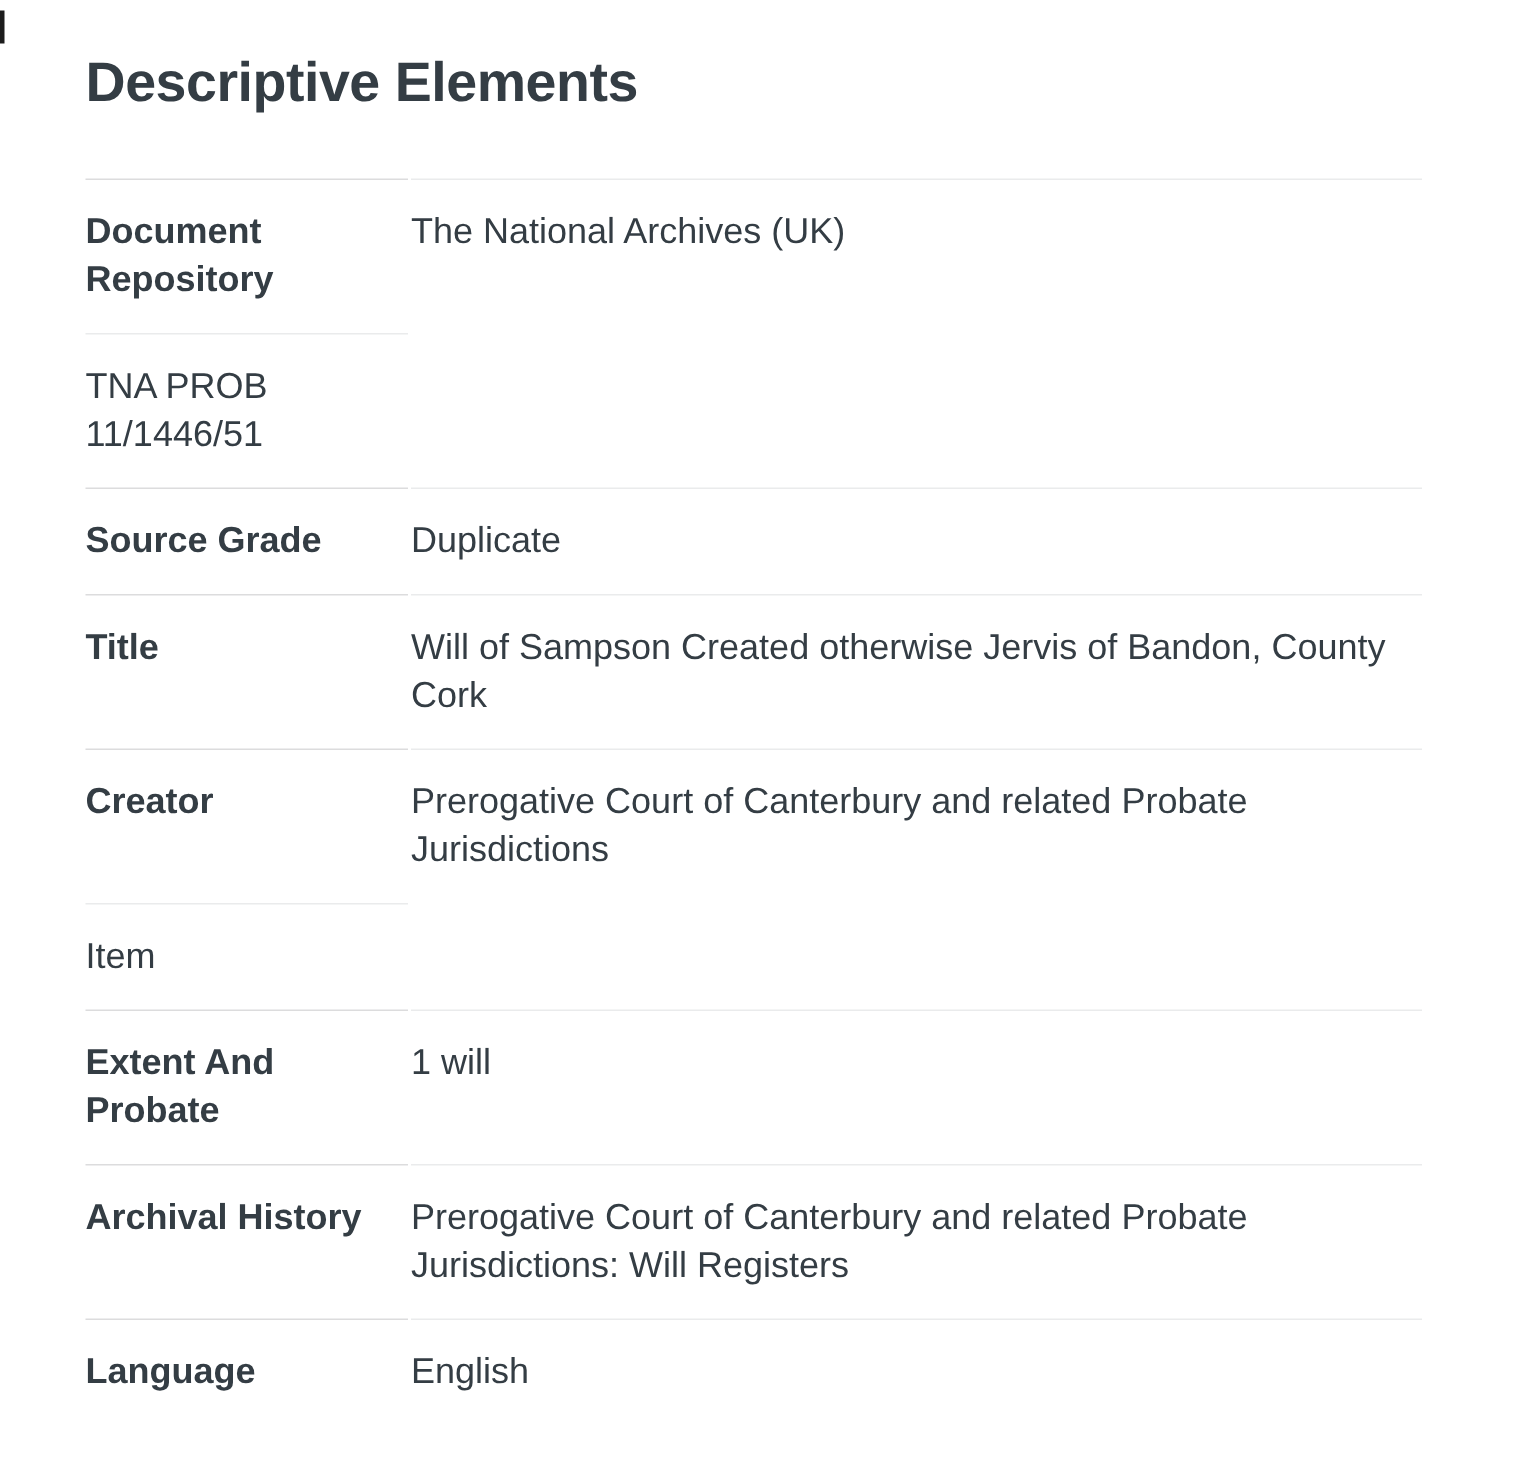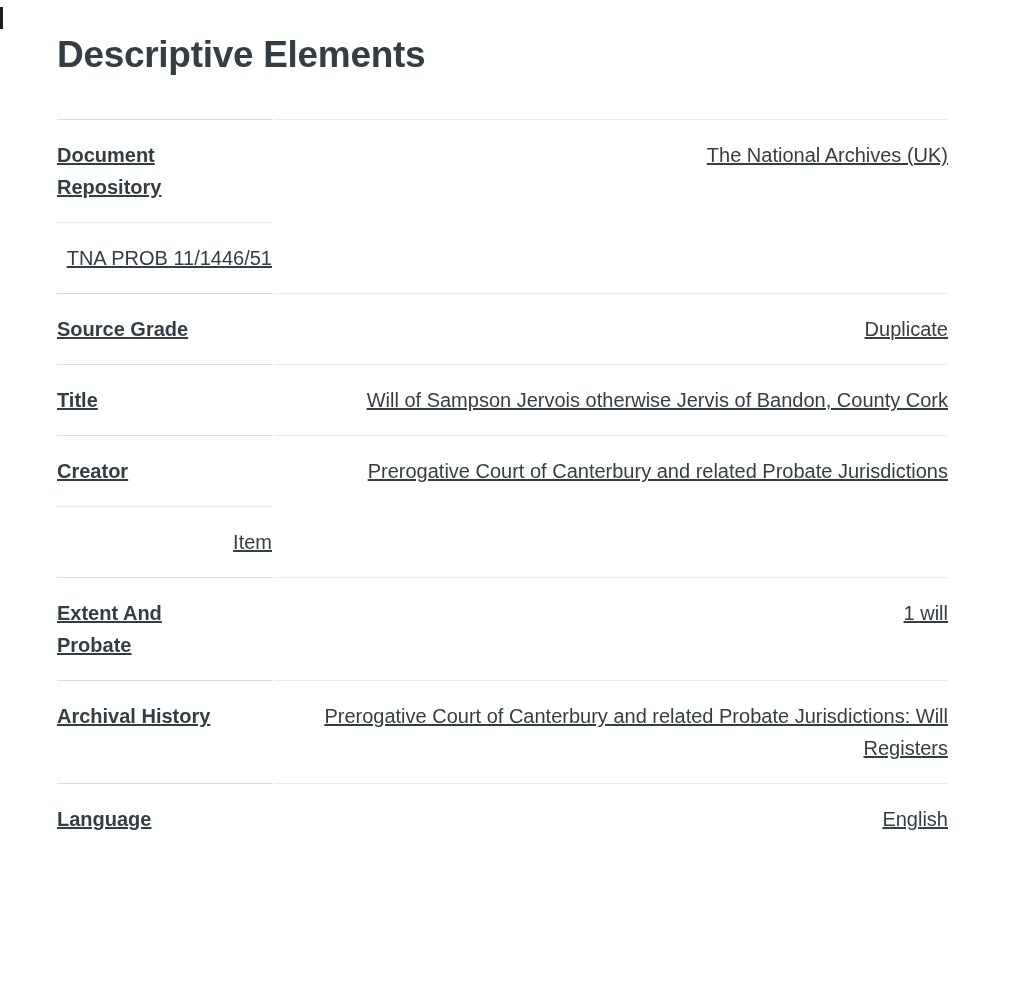--- a/index.html
+++ b/index.html
@@ -34,33 +34,31 @@
     margin: 0 76px 0 57px;
     padding-top: 42px;
   }
   .row {
     display: grid;
     grid-template-columns: 215px 1fr;
     column-gap: 2px;
   }
   .cell {
     padding: 19px 0;
-    font-size: 20px;
+    font-size: 24px;
     line-height: 32px;
-    text-decoration: underline;
   }
   .cell.label {
     font-weight: 700;
     white-space: pre-line;
     border-top: 1px solid var(--label-divider, #dcdcdd);
   }
   .cell.value {
     font-weight: 400;
     border-top: 1px solid var(--value-divider, #eaebec);
-    text-align: right;
   }
   .cell.value strong {
     font-weight: 700;
   }
 </style>
 </head>
 <body style="background: rgb(255, 255, 255);">
 
 <div class="caret-mark"></div>
 
@@ -74,21 +72,21 @@
     </div>
     <div class="row">
       <div class="cell value">TNA PROB 11/1446/51</div>
     </div>
     <div class="row">
       <div class="cell label">Source Grade</div>
       <div class="cell value">Duplicate</div>
     </div>
     <div class="row">
       <div class="cell label">Title</div>
-      <div class="cell value">Will of Sampson Jervois otherwise Jervis of Bandon, County Cork</div>
+      <div class="cell value">Will of Sampson Created otherwise Jervis of Bandon, County Cork</div>
     </div>
     <div class="row">
       <div class="cell label">Creator</div>
       <div class="cell value">Prerogative Court of Canterbury and related Probate Jurisdictions</div>
     </div>
     <div class="row">
       <div class="cell value">Item</div>
     </div>
     <div class="row">
       <div class="cell label">Extent And

